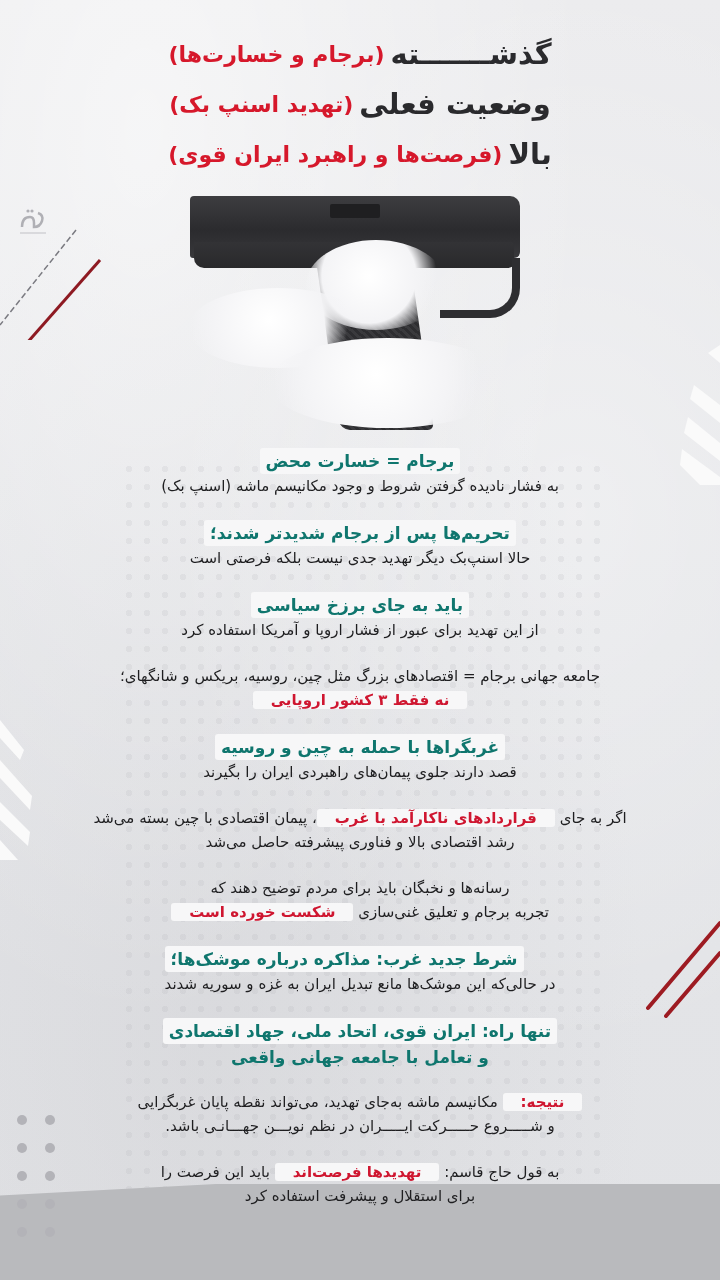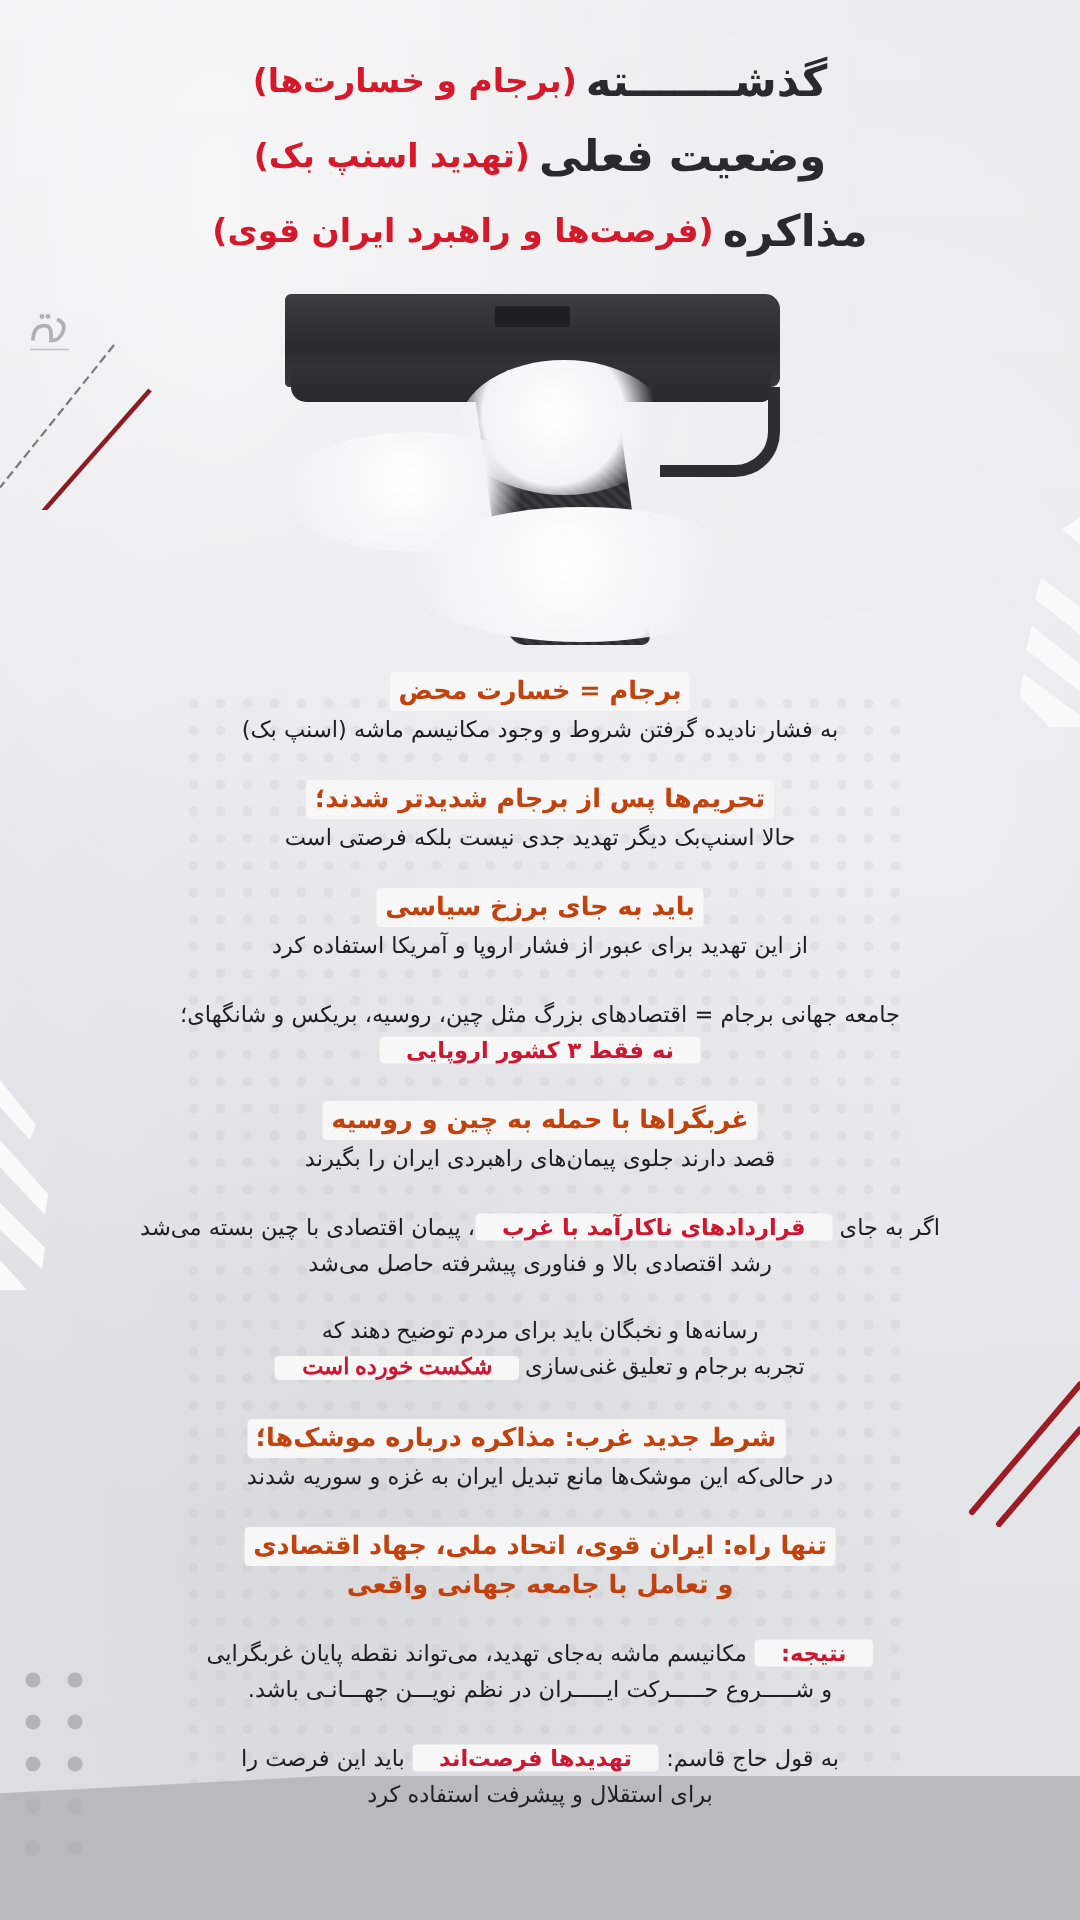--- a/index.html
+++ b/index.html
@@ -94,21 +94,21 @@
 
     
     .content {
       position: absolute; top: 448px; left: 70px; right: 70px;
       display: flex; flex-direction: column; align-items: center;
       text-align: center;
     }
     .block { display: flex; flex-direction: column; align-items: center; }
     .title {
       display: inline-block; font-weight: 900; font-size: 17px; line-height: 26px;
-      background: #f7f7f8; padding: 0 6px; border-radius: 3px; color: #c2410c;
+      background: #f7f7f8; padding: 0 6px; border-radius: 3px; color: #0f766e;
     }
     .body {
       font-size: 15px; line-height: 24px; color: #1e1e20; font-weight: 500;
     }
     .hl-red {
       color: #cf1630; background: #f7f7f8; padding: 0 18px; border-radius: 3px; font-weight: 700;
     }
   </style>
 </head>
 <body>
@@ -166,21 +166,21 @@
 <div class="header">
   <div class="header-line">
     <span class="h-main">گذشـــــــته</span>
     <span class="h-sub">(برجام و خسارت‌ها)</span>
   </div>
   <div class="header-line">
     <span class="h-main">وضعیت فعلی</span>
     <span class="h-sub">(تهدید اسنپ بک)</span>
   </div>
   <div class="header-line">
-    <span class="h-main">مذاکره</span>
+    <span class="h-main">بالا</span>
     <span class="h-sub">(فرصت‌ها و راهبرد ایران قوی)</span>
   </div>
 </div>
 
 <div class="hero">
   <div class="gun-slide"></div>
   <div class="gun-frame"></div>
   <div class="gun-guard"></div>
   <div class="gun-grip"></div>
   <div class="cloud" style="left:118px;top:52px;width:140px;height:90px;"></div>
@@ -216,21 +216,21 @@
   </div>
 
   <div class="block" style="margin-top:22px;">
     <div class="body" style="white-space:nowrap;">
       <span>اگر به جای</span>
       <span class="hl-red">قراردادهای ناکارآمد با غرب</span><span>، پیمان اقتصادی با چین بسته می‌شد</span>
     </div>
     <div class="body">رشد اقتصادی بالا و فناوری پیشرفته حاصل می‌شد</div>
   </div>
 
-  <div class="block" style="margin-top:22px;font-family:Liberation Serif, serif;">
+  <div class="block" style="margin-top:22px;">
     <div class="body">رسانه‌ها و نخبگان باید برای مردم توضیح دهند که</div>
     <div class="body">
       <span>تجربه برجام و تعلیق غنی‌سازی</span>
       <span class="hl-red">شکست خورده است</span>
     </div>
   </div>
 
   <div class="block" style="margin-top:22px;align-items:flex-end;">
     <span class="title">شرط جدید غرب: مذاکره درباره موشک‌ها؛</span>
     <div class="body">در حالی‌که این موشک‌ها مانع تبدیل ایران به غزه و سوریه شدند</div>

